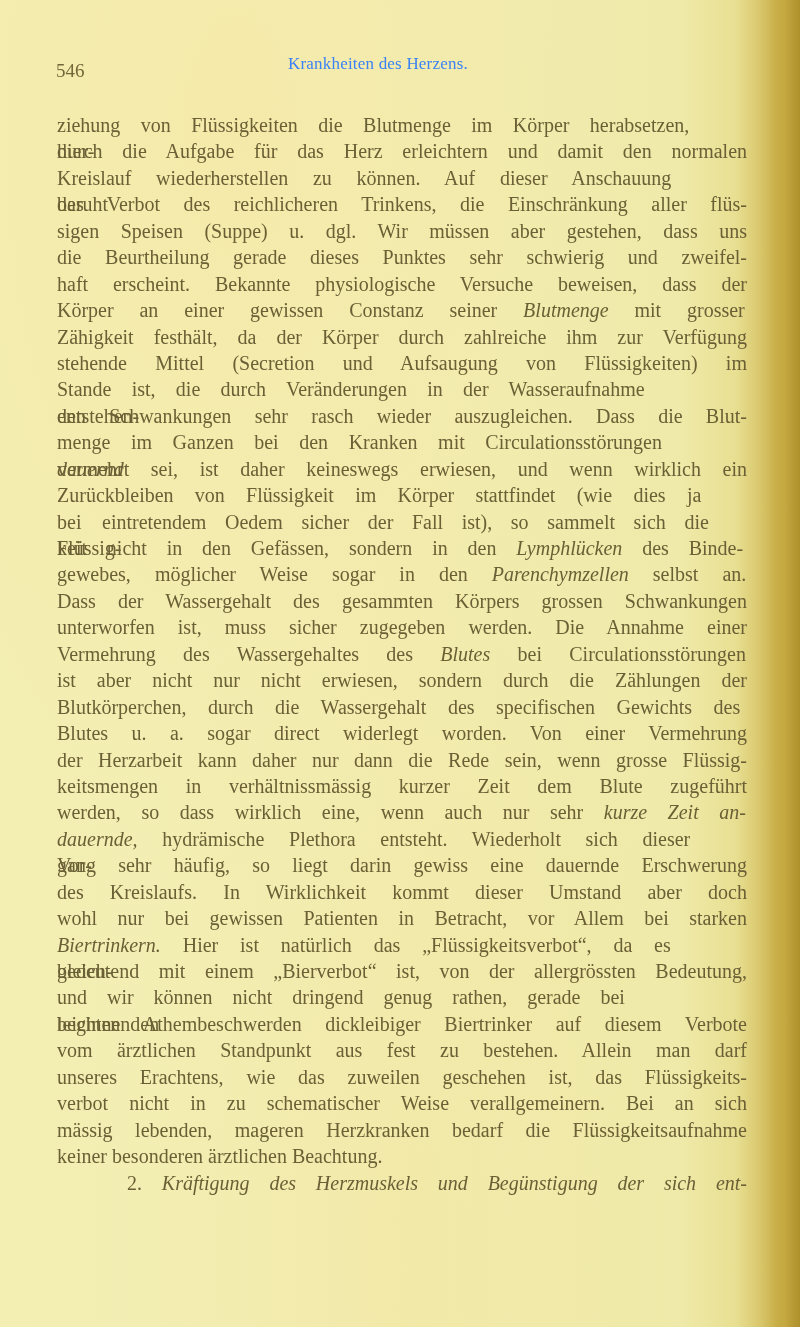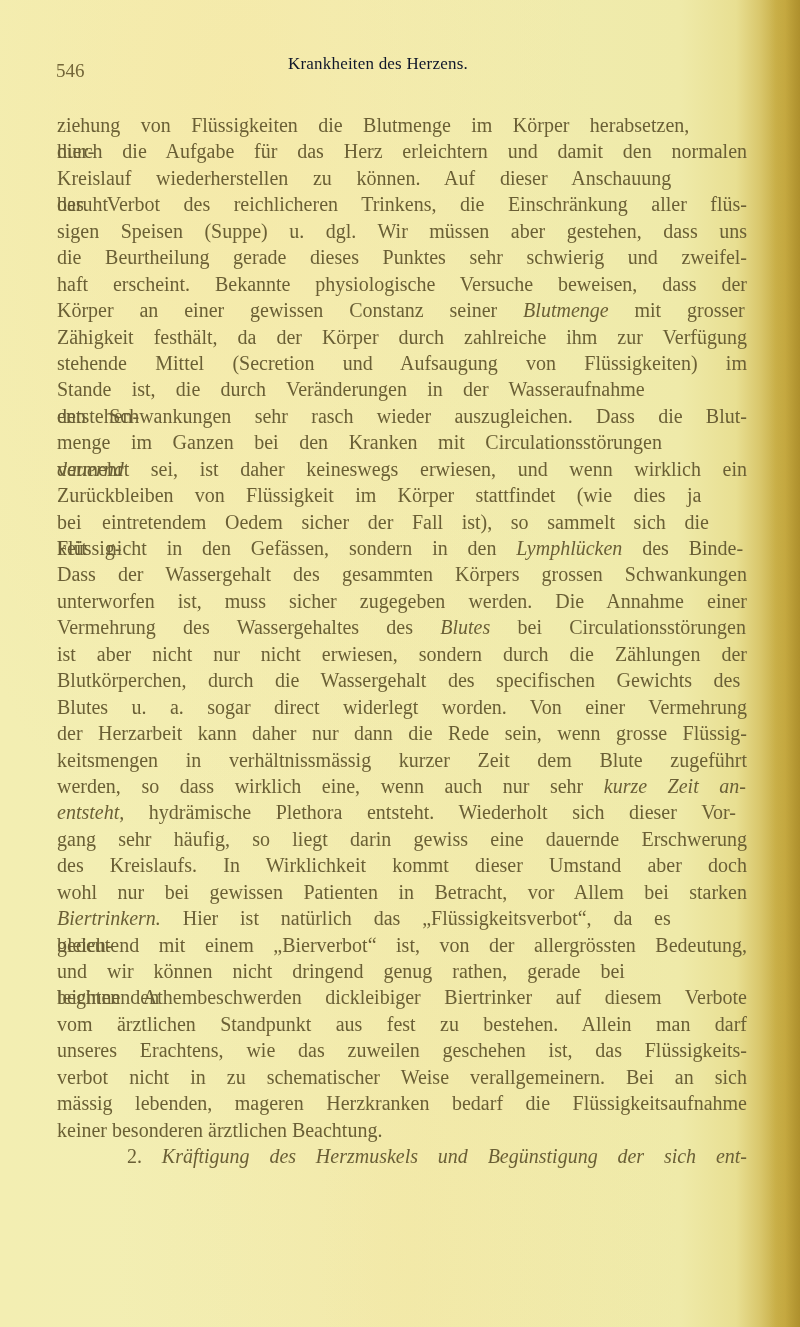--- a/index.html
+++ b/index.html
@@ -45,21 +45,21 @@
       font-family: "Liberation Serif", serif;
       font-size: 19px;
       color: #736638;
     }
     .running-head {
       position: absolute;
       left: 232px;
       top: 0;
       font-family: "Liberation Serif", serif;
       font-size: 17px;
-      color: #0f172a;
+      color: #3b82f6;
       letter-spacing: 0.2px;
     }
     .body-text {
       position: absolute;
       top: 112px;
       left: 57px;
       width: 690px;
       font-family: "Liberation Serif", serif;
       font-size: 20px;
       line-height: 26.45px;
@@ -105,30 +105,31 @@
     <div class="line" style="white-space: nowrap; word-spacing: 20.85px; text-align: left; text-align-last: left;"><span class="seg" style="white-space: normal;">Körper an einer gewissen Constanz seiner </span><span class="it" style="white-space: normal;">Blutmenge</span><span class="seg" style="white-space: normal;"> mit grosser</span></div>
     <div class="line" style="white-space: nowrap; word-spacing: 15px; text-align: left; text-align-last: left;"><span class="seg" style="white-space: normal;">Zähigkeit festhält, da der Körper durch zahlreiche ihm zur Verfügung</span></div>
     <div class="line" style="white-space: nowrap; word-spacing: 23.26px; text-align: left; text-align-last: left;"><span class="seg" style="white-space: normal;">stehende Mittel (Secretion und Aufsaugung von Flüssigkeiten) im</span></div>
     <div class="line" style="white-space: nowrap; word-spacing: 15.25px; text-align: left; text-align-last: left;"><span class="seg" style="white-space: normal;">Stande ist, die durch Veränderungen in der Wasseraufnahme entstehen-</span></div>
     <div class="line" style="white-space: nowrap; word-spacing: 18.28px; text-align: left; text-align-last: left;"><span class="seg" style="white-space: normal;">den Schwankungen sehr rasch wieder auszugleichen.  Dass die Blut-</span></div>
     <div class="line" style="white-space: nowrap; word-spacing: 15.57px; text-align: left; text-align-last: left;"><span class="seg" style="white-space: normal;">menge im Ganzen bei den Kranken mit Circulationsstörungen </span><span class="it" style="white-space: normal;">dauernd</span></div>
     <div class="line" style="white-space: nowrap; word-spacing: 16.62px; text-align: left; text-align-last: left;"><span class="seg" style="white-space: normal;">vermehrt sei, ist daher keineswegs erwiesen, und wenn wirklich ein</span></div>
     <div class="line" style="white-space: nowrap; word-spacing: 16.25px; text-align: left; text-align-last: left;"><span class="seg" style="white-space: normal;">Zurückbleiben von Flüssigkeit im Körper stattfindet (wie dies ja bei</span></div>
     <div class="line" style="white-space: nowrap; word-spacing: 13.62px; text-align: left; text-align-last: left;"><span class="seg" style="white-space: normal; margin-left: 45px;">eintretendem Oedem sicher der Fall ist), so sammelt sich die Flüssig-</span></div>
     <div class="line" style="white-space: nowrap; word-spacing: 14.85px; text-align: left; text-align-last: left;"><span class="seg" style="white-space: normal;">keit nicht in den Gefässen, sondern in den </span><span class="it" style="white-space: normal;">Lymphlücken</span><span class="seg" style="white-space: normal;"> des Binde-</span></div>
+    <div class="line" style="white-space: nowrap; word-spacing: 19.02px; text-align: left; text-align-last: left;"><span class="seg" style="white-space: normal;">gewebes, möglicher Weise sogar in den </span><span class="it" style="white-space: normal;">Parenchymzellen</span><span class="seg" style="white-space: normal;"> selbst an.</span></div>
     <div class="line" style="white-space: nowrap; word-spacing: 17.1px; text-align: left; text-align-last: left;"><span class="seg" style="white-space: normal;">Dass der Wassergehalt des gesammten Körpers grossen Schwankungen</span></div>
     <div class="line" style="white-space: nowrap; word-spacing: 18.08px; text-align: left; text-align-last: left;"><span class="seg" style="white-space: normal;">unterworfen ist, muss sicher zugegeben werden.  Die Annahme einer</span></div>
     <div class="line" style="white-space: nowrap; word-spacing: 22.26px; text-align: left; text-align-last: left;"><span class="seg" style="white-space: normal;">Vermehrung des Wassergehaltes des </span><span class="it" style="white-space: normal; margin-top: 8px;">Blutes</span><span class="seg" style="white-space: normal;"> bei Circulationsstörungen</span></div>
     <div class="line" style="white-space: nowrap; word-spacing: 15.96px; text-align: left; text-align-last: left;"><span class="seg" style="white-space: normal;">ist aber nicht nur nicht erwiesen, sondern durch die Zählungen der</span></div>
     <div class="line" style="white-space: nowrap; word-spacing: 16.53px; text-align: left; text-align-last: left;"><span class="seg" style="white-space: normal;">Blutkörperchen, durch die Wassergehalt des specifischen Gewichts des</span></div>
     <div class="line" style="white-space: nowrap; word-spacing: 18.41px; text-align: left; text-align-last: left;"><span class="seg" style="white-space: normal;">Blutes u. a. sogar direct widerlegt worden.  Von einer Vermehrung</span></div>
     <div class="line" style="white-space: nowrap; word-spacing: 10.42px; text-align: left; text-align-last: left;"><span class="seg" style="white-space: normal;">der Herzarbeit kann daher nur dann die Rede sein, wenn grosse Flüssig-</span></div>
     <div class="line" style="white-space: nowrap; word-spacing: 22.64px; text-align: left; text-align-last: left;"><span class="seg" style="white-space: normal;">keitsmengen in verhältnissmässig kurzer Zeit dem Blute zugeführt</span></div>
     <div class="line" style="white-space: nowrap; word-spacing: 15.52px; text-align: left; text-align-last: left;"><span class="seg" style="white-space: normal;">werden, so dass wirklich eine, wenn auch nur sehr </span><span class="it" style="white-space: normal;">kurze Zeit an-</span></div>
-    <div class="line" style="white-space: nowrap; word-spacing: 19.64px; text-align: left; text-align-last: left;"><span class="it" style="white-space: normal;">entsteht,</span><span class="seg" style="white-space: normal;"> hydrämische Plethora entsteht.  Wiederholt sich dieser Vor-</span></div>
+    <div class="line" style="white-space: nowrap; word-spacing: 19.64px; text-align: left; text-align-last: left;"><span class="it" style="white-space: normal;">dauernde,</span><span class="seg" style="white-space: normal;"> hydrämische Plethora entsteht.  Wiederholt sich dieser Vor-</span></div>
     <div class="line" style="white-space: nowrap; word-spacing: 17.3px; text-align: left; text-align-last: left;"><span class="seg" style="white-space: normal;">gang sehr häufig, so liegt darin gewiss eine dauernde Erschwerung</span></div>
     <div class="line" style="white-space: nowrap; word-spacing: 21.2px; text-align: left; text-align-last: left;"><span class="seg" style="white-space: normal;">des Kreislaufs.  In Wirklichkeit kommt dieser Umstand aber doch</span></div>
     <div class="line" style="white-space: nowrap; word-spacing: 15.51px; text-align: left; text-align-last: left;"><span class="seg" style="white-space: normal;">wohl nur bei gewissen Patienten in Betracht, vor Allem bei starken</span></div>
     <div class="line" style="white-space: nowrap; word-spacing: 16.82px; text-align: left; text-align-last: left;"><span class="it" style="white-space: normal;">Biertrinkern.</span><span class="seg" style="white-space: normal;">  Hier ist natürlich das „Flüssigkeitsverbot“, da es gleich-</span></div>
     <div class="line" style="white-space: nowrap; word-spacing: 14.51px; text-align: left; text-align-last: left;"><span class="seg" style="white-space: normal;">bedeutend mit einem „Bierverbot“ ist, von der allergrössten Bedeutung,</span></div>
     <div class="line" style="white-space: nowrap; word-spacing: 14.96px; text-align: left; text-align-last: left;"><span class="seg" style="white-space: normal;">und wir können nicht dringend genug rathen, gerade bei beginnenden</span></div>
     <div class="line" style="white-space: nowrap; word-spacing: 18.61px; text-align: left; text-align-last: left;"><span class="seg" style="white-space: normal;">leichten Athembeschwerden dickleibiger Biertrinker auf diesem Verbote</span></div>
     <div class="line" style="white-space: nowrap; word-spacing: 19.4px; text-align: left; text-align-last: left;"><span class="seg" style="white-space: normal;">vom ärztlichen Standpunkt aus fest zu bestehen.  Allein man darf</span></div>
     <div class="line" style="white-space: nowrap; word-spacing: 17.79px; text-align: left; text-align-last: left;"><span class="seg" style="white-space: normal;">unseres Erachtens, wie das zuweilen geschehen ist, das Flüssigkeits-</span></div>
     <div class="line" style="white-space: nowrap; word-spacing: 16.04px; text-align: left; text-align-last: left;"><span class="seg" style="white-space: normal;">verbot nicht in zu schematischer Weise verallgemeinern.  Bei an sich</span></div>

